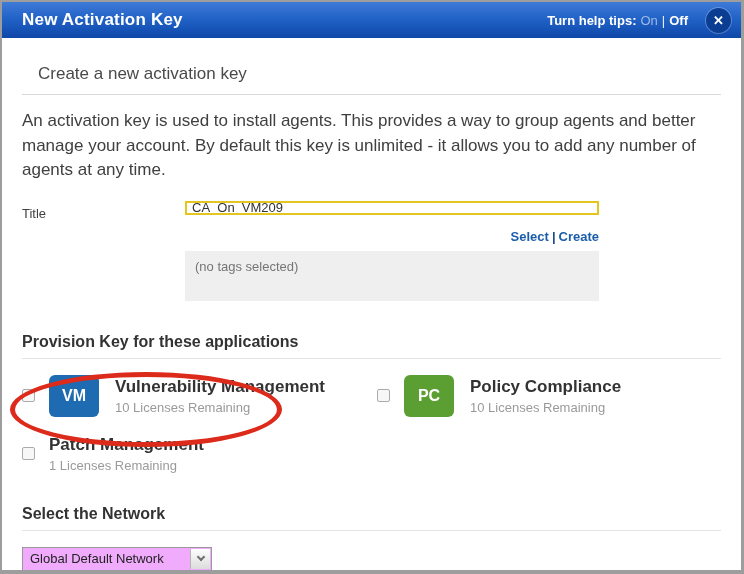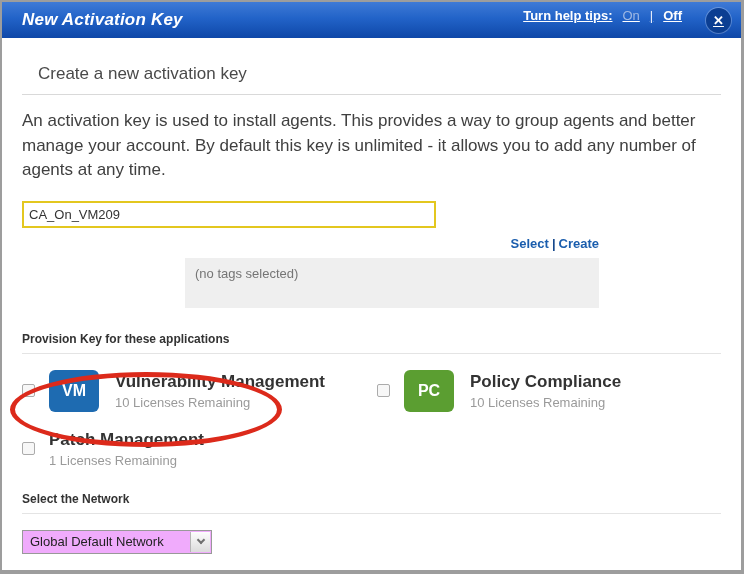--- a/index.html
+++ b/index.html
@@ -23,31 +23,29 @@
     background: linear-gradient(180deg, #3f7ad6 0%, #2263c8 45%, #0e47a8 100%);
     display: flex;
     align-items: center;
     padding: 0 10px 0 20px;
   }
   .titlebar-title {
     color: #fff;
     font-weight: bold;
     font-size: 17px;
     letter-spacing: .2px;
-    font-style: italic;
   }
   .titlebar-right {
     margin-left: auto;
     display: flex;
-    align-items: flex-start;
-    gap: 10px;
+    align-items: center;
+    gap: 4px;
     color: #fff;
     font-size: 13px;
     font-weight: bold;
-    text-decoration: underline;
   }
   .help-on { color: #9fb9e4; text-decoration: none; font-weight: normal; cursor: pointer; }
   .help-sep { color: #e8eefb; font-weight: normal; }
   .help-off { color: #fff; text-decoration: none; cursor: pointer; }
   .close-btn {
     margin-left: 14px;
     width: 25px; height: 25px;
     border-radius: 50%;
     background: #0b3e92;
     border: none;
@@ -83,21 +81,21 @@
   
   .field-row { display: flex; margin-top: 6px; }
   .field-label {
     width: 163px;
     padding-top: 5px;
     font-size: 13px;
     color: #404040;
   }
   .title-input {
     width: 414px;
-    height: 27px;
+    height: 14px;
     border: 2px solid #e3c71f;
     font-family: "Liberation Sans", sans-serif;
     font-size: 13px;
     color: #333;
     padding: 2px 5px;
     outline: none;
     background: #fff;
   }
 
   .tag-links-row {
@@ -117,24 +115,24 @@
     width: 414px;
     height: 50px;
     background: #efefef;
     font-size: 13px;
     color: #757575;
     padding: 8px 10px;
   }
 
   
   .section-heading {
-    font-size: 12px;
+    font-size: 16px;
     font-weight: bold;
     color: #333;
-    margin: 24px 0 7px;
+    margin: 32px 0 7px;
   }
 
   
   .apps-grid {
     display: grid;
     grid-template-columns: 355px 1fr;
     row-gap: 18px;
     margin-top: 16px;
   }
   .app-item { display: flex; align-items: center; }
@@ -235,20 +233,21 @@
   </div>
 
   <div class="content">
 
     <h1 class="page-heading">Create a new activation key</h1>
     <hr class="rule">
 
     <p class="description">An activation key is used to install agents. This provides a way to group agents and better manage your account. By default this key is unlimited - it allows you to add any number of agents at any time.</p>
 
     <div class="field-row">
+      <label class="field-label">Title</label>
       <input class="title-input" type="text" value="CA_On_VM209" style="">
     </div>
 
     <div class="tag-links-row">
       <a>Select</a><span class="tag-links-sep">|</span><a>Create</a>
     </div>
 
     <div class="tags-box">
       <span>(no tags selected)</span>
     </div>

